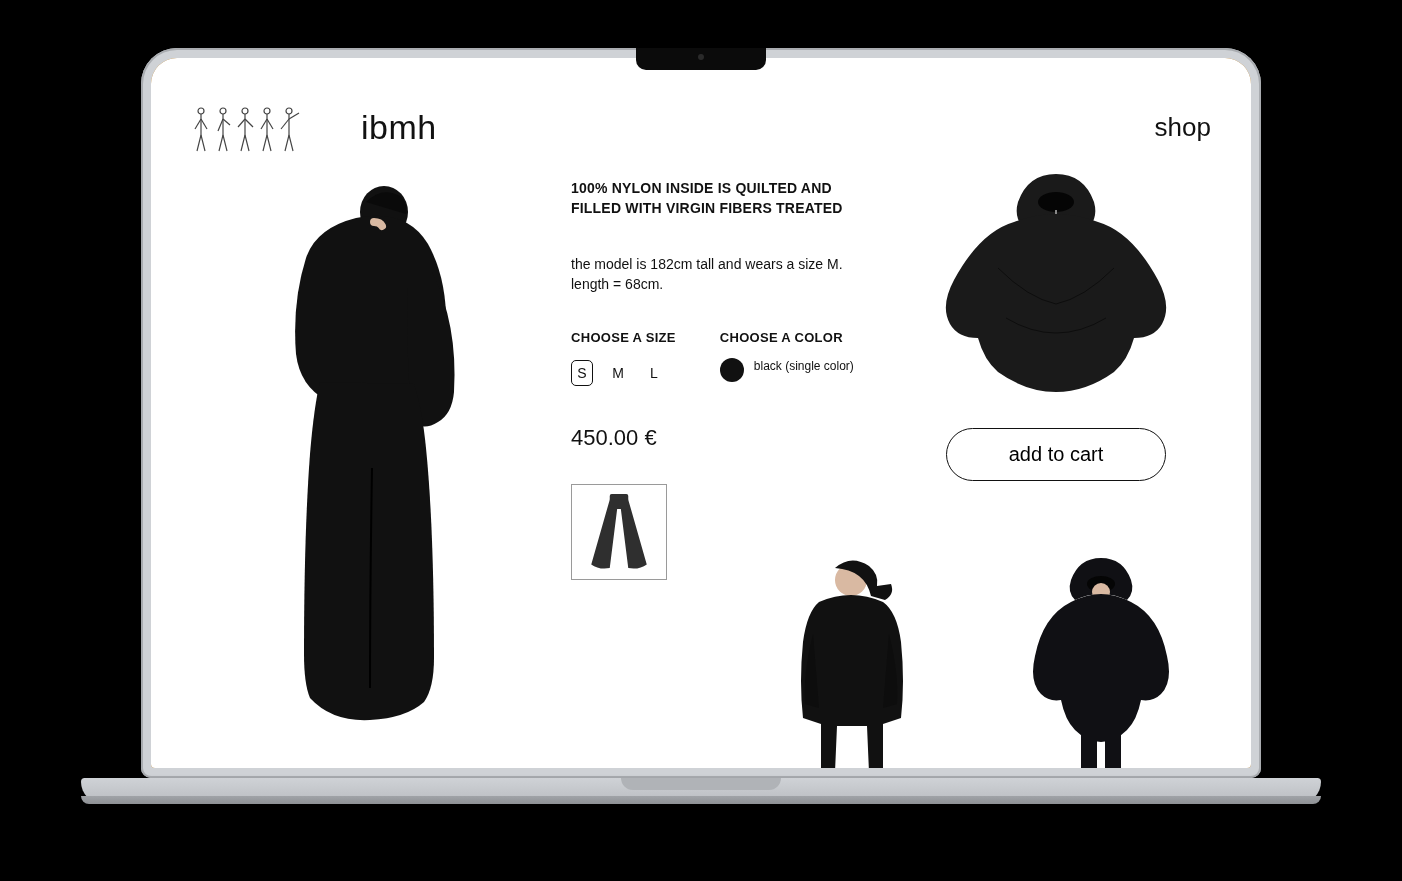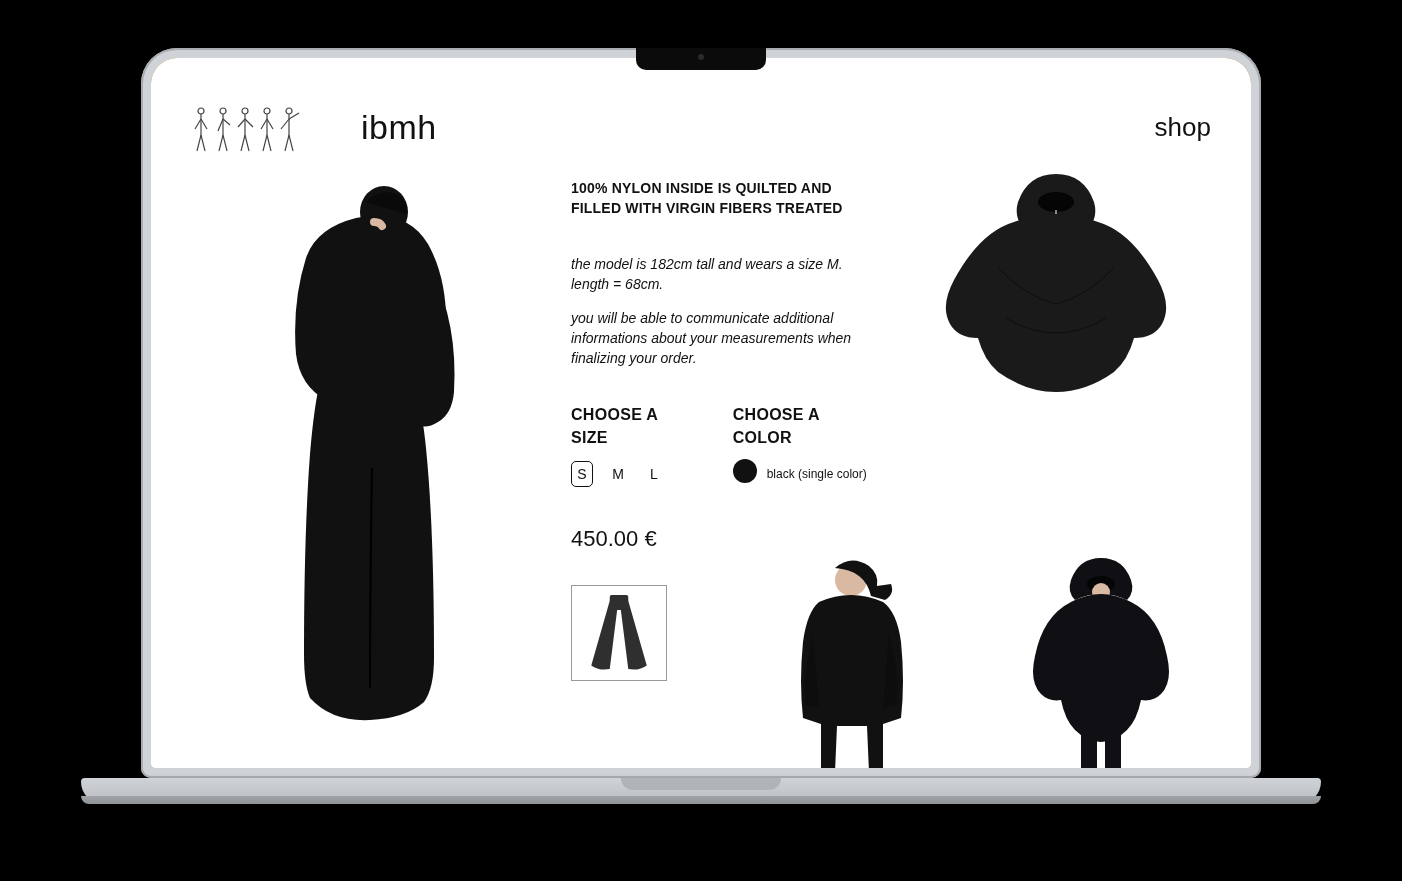--- a/index.html
+++ b/index.html
@@ -117,34 +117,34 @@
     gap: 30px;
     padding-top: 10px;
     position:relative;
   }
   
   .big-model svg{ width:100%; height:560px; display:block;}
   
   .desc-col { padding-top:10px; font-size:14px; line-height:1.45; }
   .desc-title { font-weight:700; font-size:14px; letter-spacing:.2px; }
   .desc-block { margin-top: 36px; }
-  .desc-block p { margin-top:13px;font-style:italic;}
+  .desc-block p { margin-top:0;}
   .opts { display:flex; gap:44px; margin-top:34px; }
-  .opt-group h4 { font-size:16px; font-weight:700; letter-spacing:.3px;}
+  .opt-group h4 { font-size:13px; font-weight:700; letter-spacing:.3px;}
   .sizes { display:flex; gap:14px; margin-top:12px; align-items:center;}
   .size {
     font-size:14px;cursor:pointer;
     min-width:22px;text-align:center;
   }
   .size.sel {
     border:1px solid #111;
     border-radius:5px;
     padding:2px 4px;
   }
-  .color-row { display:flex; align-items:flex-end; gap:10px; margin-top:10px;}
+  .color-row { display:flex; align-items:flex-start; gap:10px; margin-top:10px;}
   .swatch {
     width:24px;height:24px;border-radius:50%;
     background:#111;
     cursor:pointer;
   }
   .color-label{font-size:12px;}
   .price {
     font-size:22px;
     margin-top:36px;
     font-weight:400;
@@ -266,21 +266,20 @@
                 <path d="M150 34 q16 -16 34 -6 q8 6 6 18 q-20 -6 -40 -12z"></path>
               </g>
               <path d="M158 54 q6 0 8 4" stroke="#d9b9a2" stroke-width="8" stroke-linecap="round" fill="none"></path>
             </svg>
           </div>
 
           <div class="desc-col">
             <p class="desc-title">100% NYLON INSIDE IS QUILTED AND FILLED WITH VIRGIN FIBERS TREATED</p>
             <div class="desc-block">
               <p>the model is 182cm tall and wears a size M. length = 68cm.</p>
-              <p>you will be able to communicate additional informations about your measurements when finalizing your order.</p>
             </div>
 
             <div class="opts">
               <div class="opt-group">
                 <h4>CHOOSE A SIZE</h4>
                 <div class="sizes">
                   <span class="size sel">S</span>
                   <span class="size">M</span>
                   <span class="size">L</span>
                 </div>
@@ -315,20 +314,21 @@
                   <ellipse cx="130" cy="34" rx="18" ry="10" fill="#050505"></ellipse>
                   <line x1="130" y1="42" x2="130" y2="70" stroke="#888" stroke-width="2"></line>
 
                   <path d="M88 54 q-34 10 -60 58 q-14 26 -4 44 q8 14 28 14 q6 22 20 34 q28 20 58 20 q30 0 58 -20 q14 -12 20 -34 q20 0 28 -14 q10 -18 -4 -44 q-26 -48 -60 -58 q-22 -8 -42 -8 q-20 0 -42 8z"></path>
 
                   <path d="M72 100 q30 30 58 36 M188 100 q-30 30 -58 36 M80 150 q50 30 100 0" stroke="#000" stroke-width="1" fill="none" opacity=".5"></path>
                 </g>
               </svg>
             </div>
 
+            <button class="cart-btn">add to cart</button>
 
             <div class="extras">
               <div class="fig">
                 <svg viewBox="0 0 140 220">
                   <g fill="#111">
                     <circle cx="70" cy="26" r="16" fill="#d9b9a2"></circle>
                     <path d="M54 14 q16 -14 34 -2 q10 8 8 20 l14 -2 q4 10 -6 16 l-14 -4 q-6 -26 -36 -28z"></path>
                     <path d="M38 48 q32 -14 64 0 q14 10 18 40 q4 40 0 76 l-18 6 l0 48 l-14 0 l-2 -46 l-30 0 l-2 46 l-14 0 l0 -48 l-18 -6 q-4 -36 0 -76 q4 -30 16 -40z"></path>
                     <path d="M32 80 q-10 40 -8 70 l14 4 M108 80 q10 40 8 70 l-14 4" fill="#0d0d0d"></path>
                   </g>

